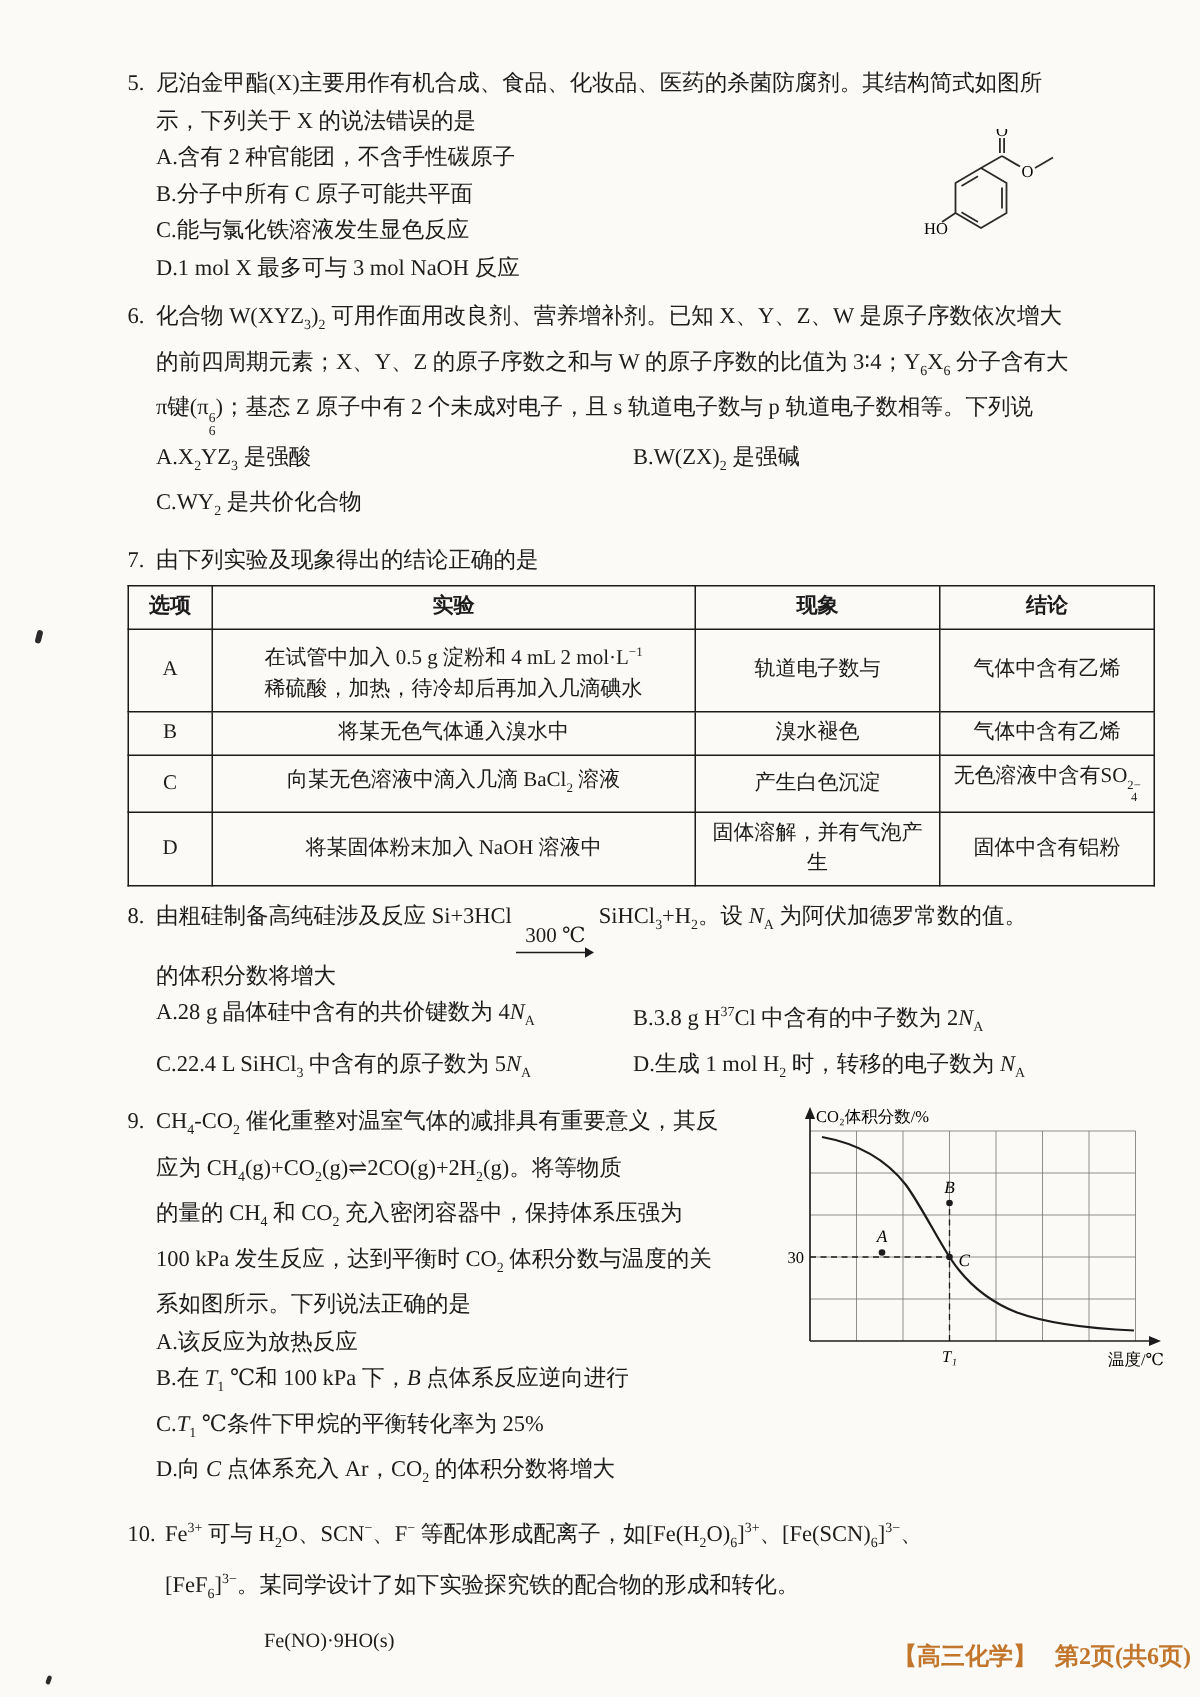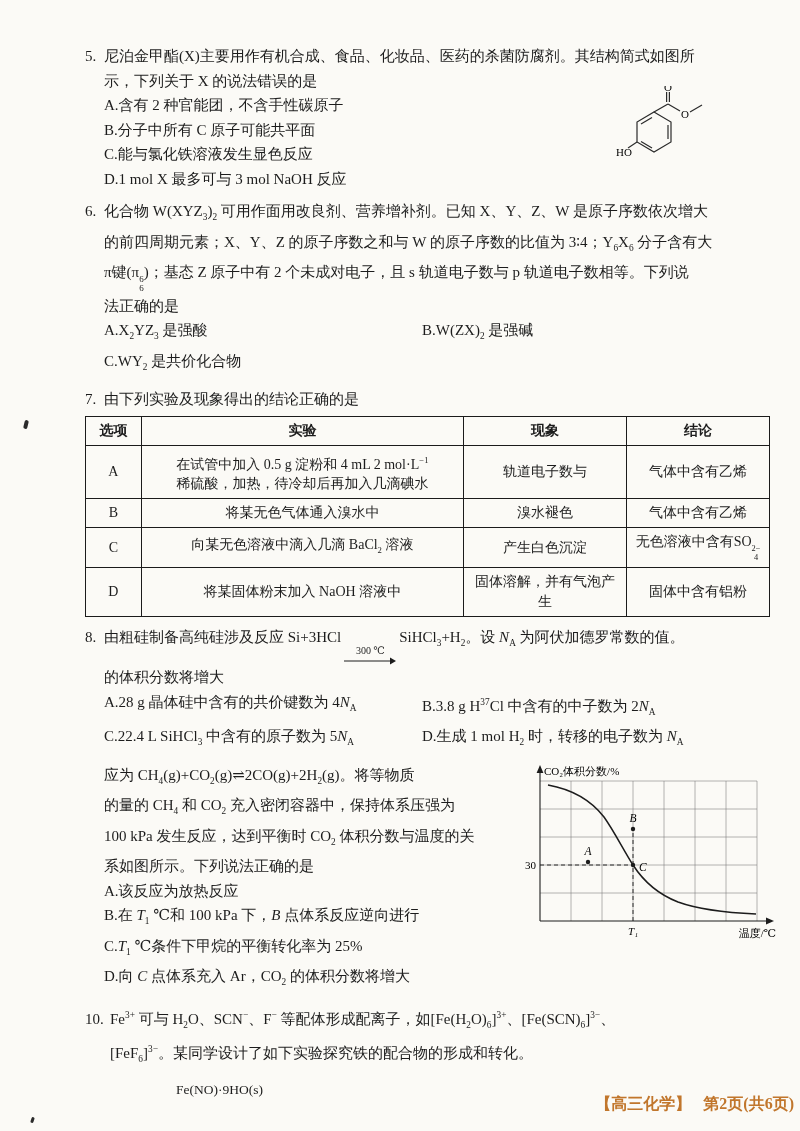--- a/index.html
+++ b/index.html
@@ -42,21 +42,21 @@
   table.exp-table th, table.exp-table td {
     border:1px solid #1b1b1b; padding:4px 6px; text-align:center; line-height:20px;
     font-weight:normal;
   }
   table.exp-table th { font-weight:700; height:28px; }
   td.cell-left { text-align:left; padding-left:10px;margin-left:12px; }
 
   
   .rxnarrow { display:inline-flex; flex-direction:column; align-items:center;
               vertical-align:-0.85em; margin:0 3px; }
-  .rxnarrow .cond { font-size:10px; line-height:12px; white-space:nowrap; }
+  .rxnarrow .cond { font-size:14px; line-height:12px; white-space:nowrap; }
   .rxnarrow svg { display:block; }
 
   
   .q9wrap { position:relative; }
   .chart { position:absolute; right:-58px; top:0; }
 
   
   .flowrow { display:flex; align-items:center; gap:3px; margin:7px 0 6px 66px;
              font-size:13.5px; white-space:nowrap; line-height:22px; }
 
@@ -115,21 +115,20 @@
   </div>
 
   <div class="q">
     <div class="qline"><span class="qnum">6.</span><span>化合物 W(XYZ<sub>3</sub>)<sub>2</sub> 可用作面用改良剂、营养增补剂。已知 X、Y、Z、W 是原子序数依次增大</span></div>
     <div class="qindent">
       <div class="qline">的前四周期元素；X、Y、Z 的原子序数之和与 W 的原子序数的比值为 3∶4；Y<sub>6</sub>X<sub>6</sub> 分子含有大</div>
       <div class="qline">π键(π<span class="ss">
             <span>6</span>
             <span>6</span>
           </span>)；基态 Z 原子中有 2 个未成对电子，且 s 轨道电子数与 p 轨道电子数相等。下列说</div>
-      <div class="qline">法正确的是</div>
       <div class="optrow">
         <div class="opt">A.X<sub>2</sub>YZ<sub>3</sub> 是强酸</div>
         <div class="opt">B.W(ZX)<sub>2</sub> 是强碱</div>
       </div>
       <div class="optrow">
         <div class="opt">C.WY<sub>2</sub> 是共价化合物</div>
       </div>
     </div>
   </div>
 
@@ -197,20 +196,21 @@
         <div class="opt">B.3.8 g H<sup>37</sup>Cl 中含有的中子数为 2<i>N</i><sub>A</sub></div>
       </div>
       <div class="optrow">
         <div class="opt">C.22.4 L SiHCl<sub>3</sub> 中含有的原子数为 5<i>N</i><sub>A</sub></div>
         <div class="opt">D.生成 1 mol H<sub>2</sub> 时，转移的电子数为 <i>N</i><sub>A</sub></div>
       </div>
     </div>
   </div>
 
   <div class="q q9wrap">
+    <div class="qline"><span class="qnum">9.</span><span>CH<sub>4</sub>-CO<sub>2</sub> 催化重整对温室气体的减排具有重要意义，其反</span></div>
     <div class="qindent">
       <div class="qline">应为 CH<sub>4</sub>(g)+CO<sub>2</sub>(g)⇌2CO(g)+2H<sub>2</sub>(g)。将等物质</div>
       <div class="qline">的量的 CH<sub>4</sub> 和 CO<sub>2</sub> 充入密闭容器中，保持体系压强为</div>
       <div class="qline">100 kPa 发生反应，达到平衡时 CO<sub>2</sub> 体积分数与温度的关</div>
       <div class="qline">系如图所示。下列说法正确的是</div>
       <div class="qline">A.该反应为放热反应</div>
       <div class="qline">B.在 <i>T</i><sub>1</sub> ℃和 100 kPa 下，<i>B</i> 点体系反应逆向进行</div>
       <div class="qline">C.<i>T</i><sub>1</sub> ℃条件下甲烷的平衡转化率为 25%</div>
       <div class="qline">D.向 <i>C</i> 点体系充入 Ar，CO<sub>2</sub> 的体积分数将增大</div>
     </div>

